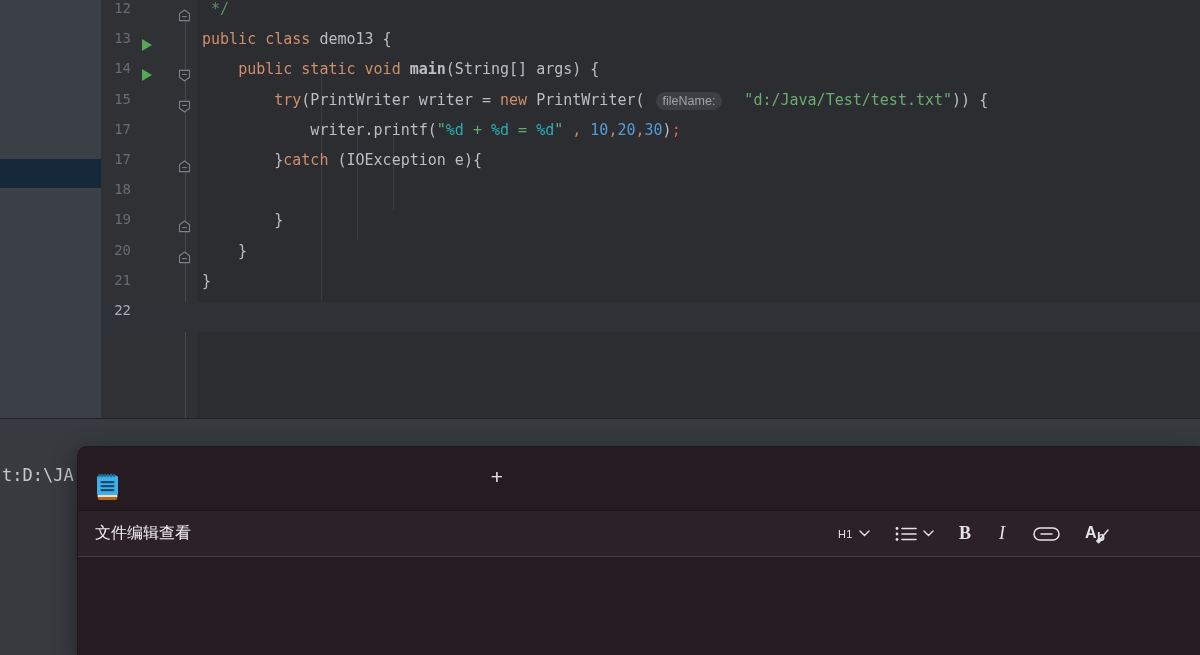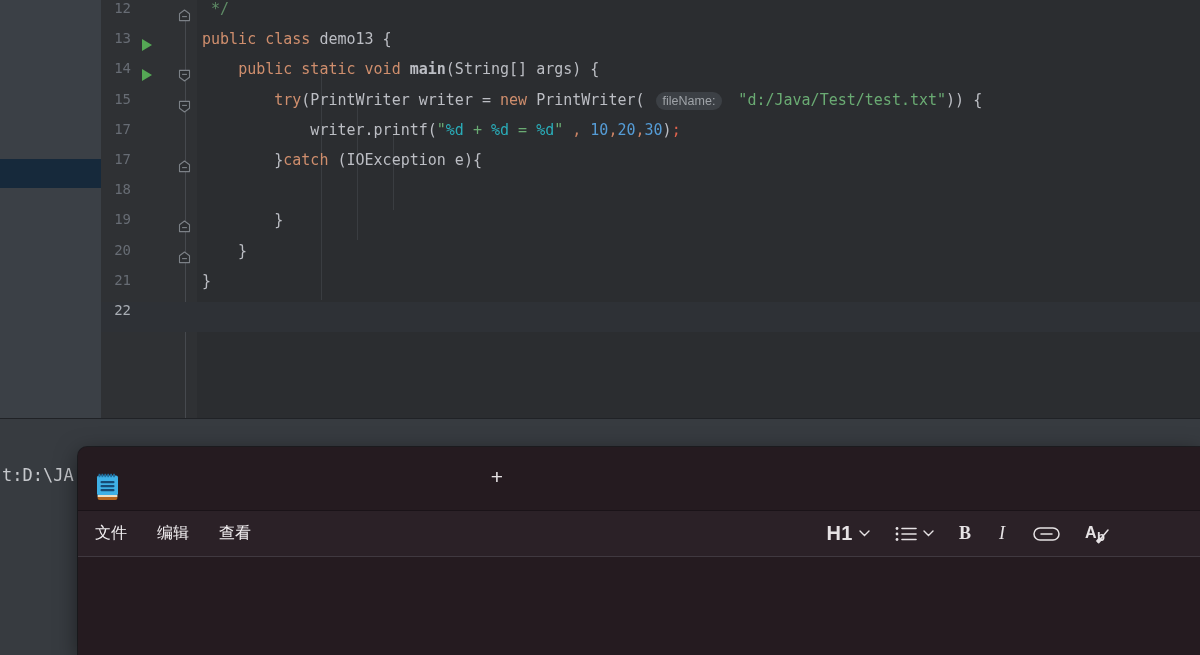--- a/index.html
+++ b/index.html
@@ -24,21 +24,21 @@
   .run-arrow { position:absolute; left:41px; top:9px; width:0; height:0;
                border-left:10px solid #55A855; border-top:6px solid transparent;
                border-bottom:6px solid transparent; }
   .fold-ico { position:absolute; left:77px; top:8px; }
   .code { position:absolute; left:101px; top:0; height:30px; line-height:30px;
           white-space:pre; font:15px "DejaVu Sans Mono", monospace; }
   .tok-kw{color:#CF8E6D} .tok-pl{color:#BCBEC4} .tok-md{color:#BCBEC4;font-weight:bold}
   .tok-str{color:#6AAB73} .tok-fmt{color:#2AACB8} .tok-num{color:#559CD6}
   .tok-cm{color:#5F8C66} .tok-sep{color:#CC8465} .tok-semi{color:#E0634D}
   .tok-hint{ font:12.5px "Liberation Sans", sans-serif; color:#9FA3A8; background:#3C4045;
-             border-radius:9px; padding:2px 7px; margin:0 16px 0 2px; }
+             border-radius:9px; padding:2px 7px; margin:0 22px 0 2px; }
 
   .bottom-band { position:absolute; left:0; top:418px; width:1200px; height:237px;
                  background:#373b40; border-top:1px solid #202226; }
   .console-text { position:absolute; left:2px; top:46px; font:17px "DejaVu Sans Mono", monospace;
                   color:#c6c8cc; white-space:pre; }
 
   
   .notepad { position:absolute; left:78px; top:447px; width:1122px; height:208px;
              border-top-left-radius:9px; overflow:hidden; background:#251B20;
              box-shadow:0 6px 22px rgba(0,0,0,.5), 0 0 0 1px rgba(10,6,8,.5); }
@@ -48,26 +48,26 @@
             background:#362C31; border-radius:8px 8px 0 0; }
   .np-tab-label { position:absolute; left:10px; top:0; height:45px; line-height:45px;
                   font-size:15px; font-weight:bold; color:#f5f2f4; }
   .np-tab-close { position:absolute; right:14px; top:12px; width:22px; height:22px; line-height:22px;
                   text-align:center; font-size:14px; color:#cfcbce; border-radius:4px; }
   .np-newtab { position:absolute; left:404px; top:16px; width:30px; height:30px; line-height:28px;
                text-align:center; font-size:21px; font-weight:300; color:#e5e1e3; }
   .np-menubar { position:relative; height:47px; background:#2B2127;
                 border-top:1px solid #1a1318; border-bottom:1px solid #403940;
                 display:flex; align-items:center; }
-  .np-menus { display:flex; gap:30px; padding-left:17px; }
+  .np-menus { display:flex; padding-left:17px; }
   .np-menu { font-size:16px; color:#f2eff1; }
   .np-tools { position:absolute; right:88px; top:0; height:100%; display:flex;
               align-items:center; gap:25px; color:#e6e2e4; }
   .np-tool { display:flex; align-items:center; gap:6px; }
-  .np-h1 { font-size:20px; font-weight:700; letter-spacing:.5px; }
+  .np-h1 { font-size:11px; font-weight:400; letter-spacing:.5px; }
   .np-bold { font-size:18px; font-weight:bold; font-family:"Liberation Serif", serif; }
   .np-italic { font-size:18px; font-style:italic; font-family:"Liberation Serif", serif; padding:0 3px; }
   .np-clear { position:relative; width:27px; height:22px; }
   .np-clear .ca { position:absolute; left:0; top:1px; font-size:16px; font-weight:600; }
   .np-clear .cb { position:absolute; left:12px; top:6px; font-size:13px; font-weight:600; }
   .np-content { position:relative; height:98px; background:#262629; }
   .np-text { position:absolute; left:20px; top:22px; font-size:19px; color:#ededee; white-space:pre; }
   .caret { display:inline-block; width:1.5px; height:22px; background:#e9e9e9;
            vertical-align:-4px; margin-left:1px; }
 </style>

